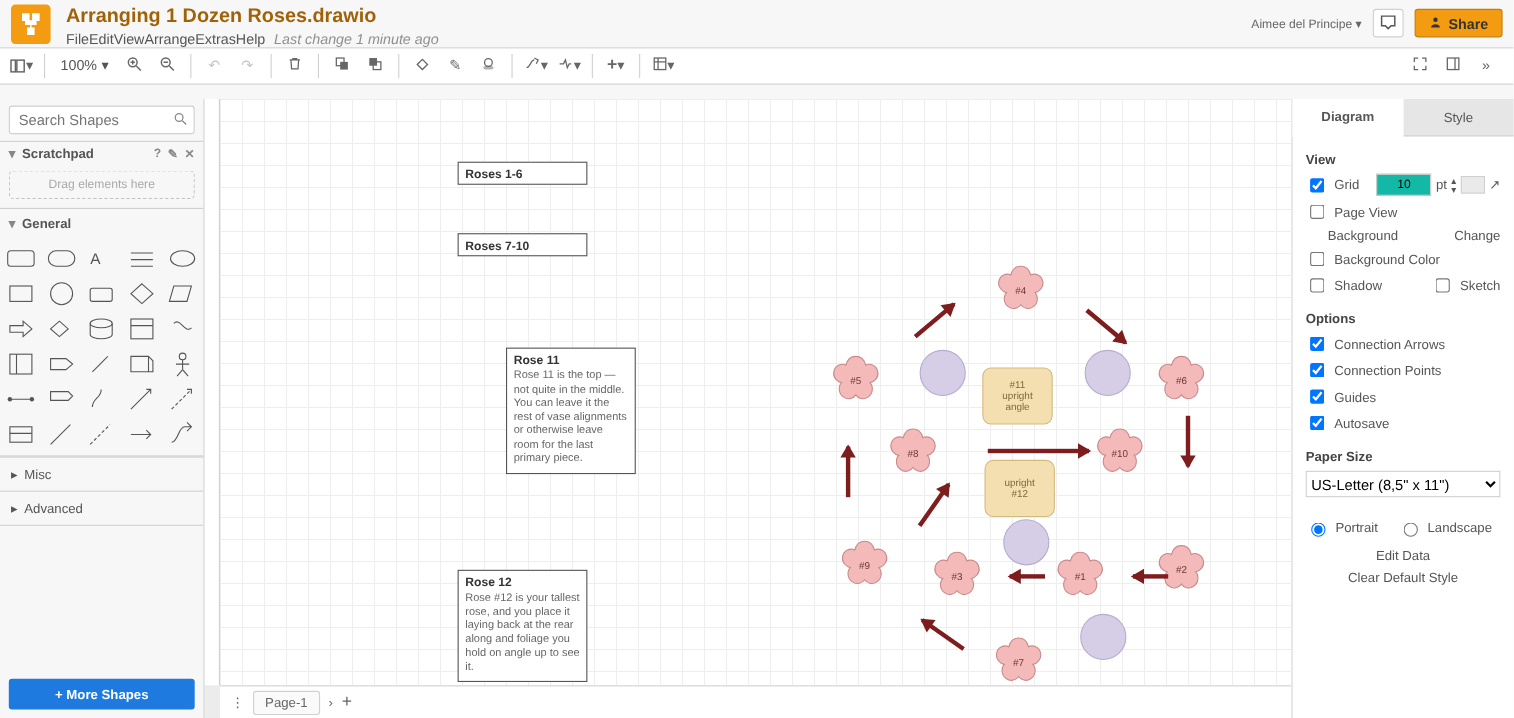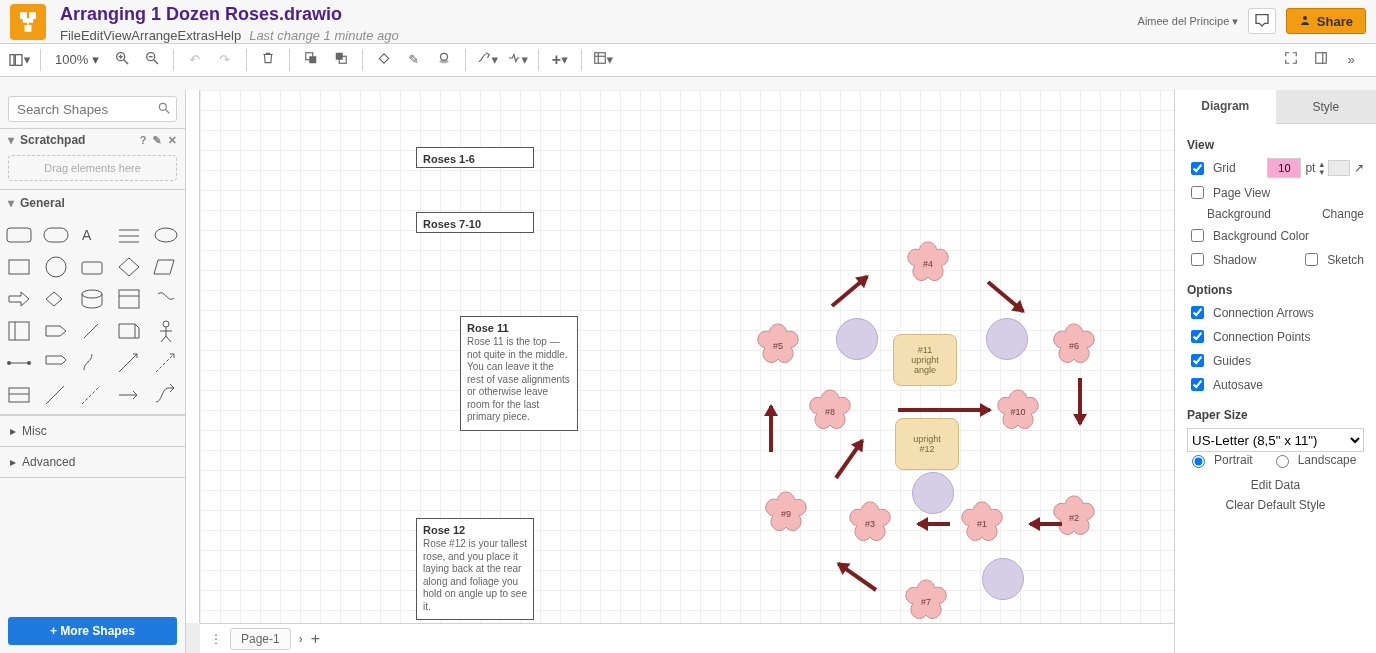--- a/index.html
+++ b/index.html
@@ -24,21 +24,21 @@
   }
   *{box-sizing:border-box}
   html,body{margin:0;height:100%}
   body{background:var(--bg);color:var(--text);font-size:13px;overflow:hidden}
 
   
   #topbar{display:flex;align-items:flex-start;padding:4px 10px 0 10px;gap:14px}
   .logo{width:36px;height:36px;border-radius:4px;background:var(--orange);display:flex;align-items:center;justify-content:center;color:#fff;font-weight:700}
   .logo svg{display:block}
   #title-block{flex:1;min-width:0}
-  #doc-title{font-size:18px;font-weight:700;color:#4c1d95;line-height:1.2}
+  #doc-title{font-size:18px;font-weight:700;color:#a16207;line-height:1.2}
   #menubar{display:flex;margin-top:2px;color:#555;font-size:13px;align-items:center}
   #menubar .mi{cursor:pointer}
   #last-change{color:var(--subtle);margin-left:8px;font-style:italic}
   #top-right{display:flex;align-items:center;gap:10px;padding-top:4px}
   #user-name{font-size:11px;color:#666}
   .ico-btn{width:28px;height:26px;border:1px solid var(--border);border-radius:3px;background:#fff;display:flex;align-items:center;justify-content:center;color:#555;cursor:pointer}
   #share-btn{height:26px;border-radius:3px;background:var(--orange);color:#333;border:1px solid #c77c05;font-weight:700;display:flex;align-items:center;gap:6px;padding:0 12px;cursor:pointer}
 
   #toolbar{height:34px;border-top:1px solid var(--border);border-bottom:1px solid var(--border);background:#fff;display:flex;align-items:center;padding:0 6px;gap:4px}
   .tbtn{min-width:26px;height:26px;display:flex;align-items:center;justify-content:center;color:#666;cursor:pointer;border-radius:3px}
@@ -101,21 +101,21 @@
   #right-panel{width:202px;background:#fff;border-left:1px solid var(--border);display:flex;flex-direction:column;font-size:12px;color:#555}
   #rp-tabs{display:flex;height:34px}
   #rp-tabs .rpt{flex:1;display:flex;align-items:center;justify-content:center;border-bottom:1px solid var(--border);cursor:pointer}
   #rp-tabs .rpt.active{background:#fff;border-bottom:2px solid #fff;font-weight:600}
   #rp-tabs .rpt.inactive{background:var(--sel)}
   #rp-body{padding:10px 12px;overflow:auto}
   .rp-h{font-weight:700;color:#444;margin:4px 0 6px 0}
   .rp-row{display:flex;align-items:center;gap:6px;margin:5px 0;color:#555}
   .rp-row label{display:flex;align-items:center;gap:6px;cursor:pointer}
   .rp-row .rt{margin-left:auto;display:flex;align-items:center;gap:4px}
-  .grid-inp{width:34px;height:20px;border:1px solid var(--border);background:#f9a8d4;text-align:center;font-size:11px}
+  .grid-inp{width:50px;height:20px;border:1px solid var(--border);background:#14b8a6;text-align:center;font-size:11px}
   .sw{width:22px;height:16px;border:1px solid var(--border);background:#eaeaea;display:inline-block}
   .link{color:#555;cursor:pointer}
   select.rp-sel{width:100%;height:24px;border:1px solid var(--border);background:#fff}
   .rp-center{display:flex;flex-direction:column;align-items:center;gap:6px;margin-top:10px}
 </style>
 </head>
 <body>
 
 <div id="topbar">
   <div class="logo">
@@ -665,21 +665,21 @@
         </div>
       <div class="rp-row">
           <label>
             <input type="checkbox" checked="" style=""> 
             <span>Autosave</span>
           </label>
         </div>
 
       <div class="rp-h" style="margin-top:14px">Paper Size</div>
       <select class="rp-sel"><option>US-Letter (8,5" x 11")</option></select>
-      <div class="rp-row" style="margin-top:0">
+      <div class="rp-row" style="margin-top:20px">
         <label>
             <input type="radio" name="orient" checked="" style=""> 
             <span>Portrait</span>
           </label>
         <label style="margin-left:12px">
             <input type="radio" name="orient" style=""> 
             <span>Landscape</span>
           </label>
       </div>
 

